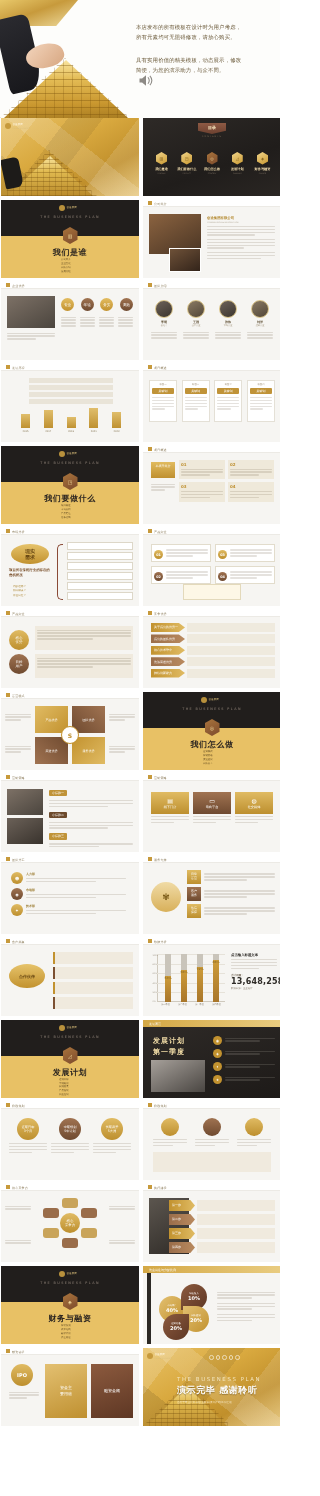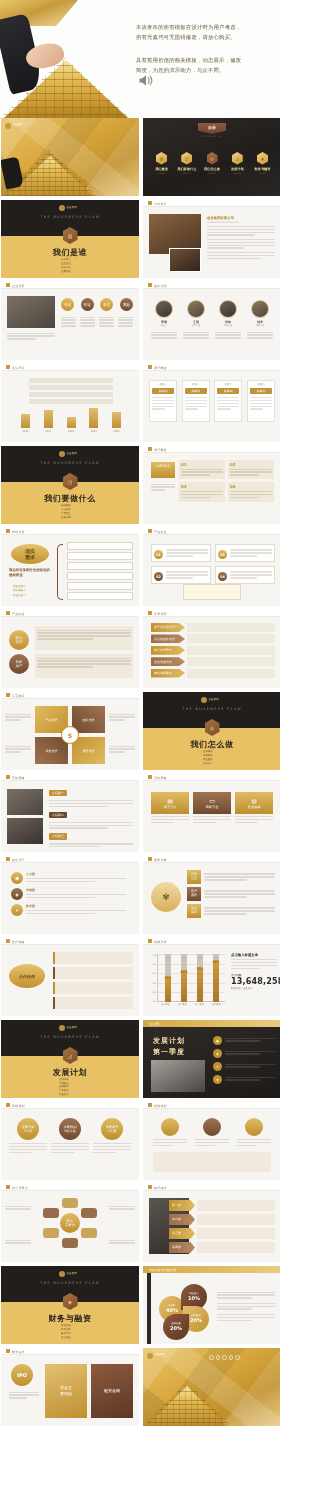--- a/index.html
+++ b/index.html
@@ -1185,15 +1185,20 @@
         <div class="lt" style="font-size:1.8px;">CHUANGTU GROUP</div>
       </div>
     </div>
     <div class="dots" style="position:absolute;left:66px;top:7px;">
       <i></i>
         <i></i>
         <i></i>
         <i></i>
         <i></i>
     </div>
+    <div style="position:absolute;left:34px;top:28px;width:100px;">
+      <div class="en-sub" style="color:#f3e4bb;font-size:5.4px;letter-spacing:1.6px;">THE BUSENESS PLAN</div>
+      <div class="cn-h1 light" style="font-size:9px;margin-top:2px;text-shadow:0 1px 1px rgba(0,0,0,.3);">演示完毕 感谢聆听</div>
+      <div style="font-size:2.6px;color:#fbf0d4;margin-top:2.5px;opacity:.85;">适用于商业计划书/创业融资/项目介绍/工作汇报</div>
+    </div>
   </div>
 
 </div>
 
 </body></html>

